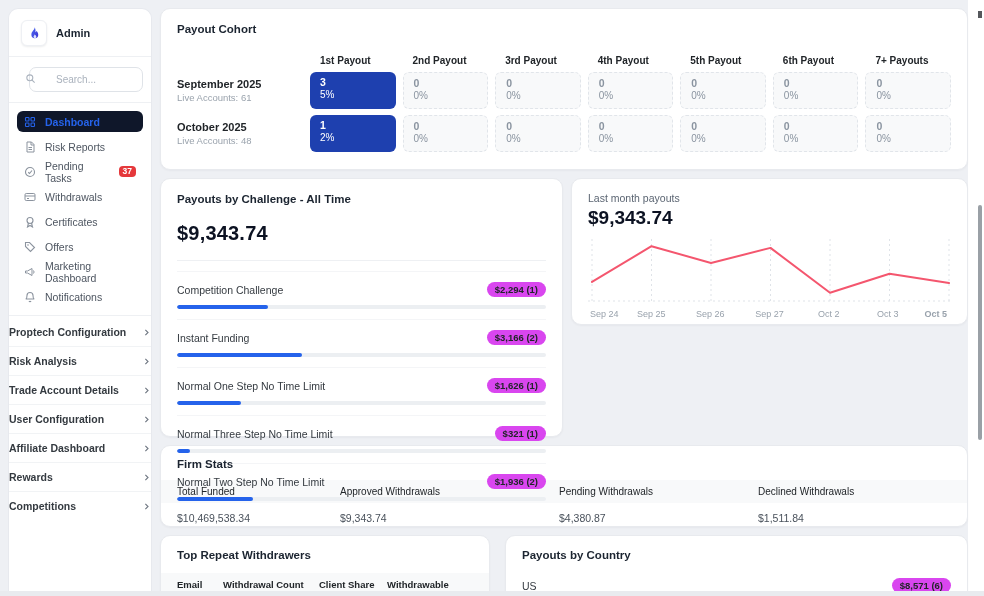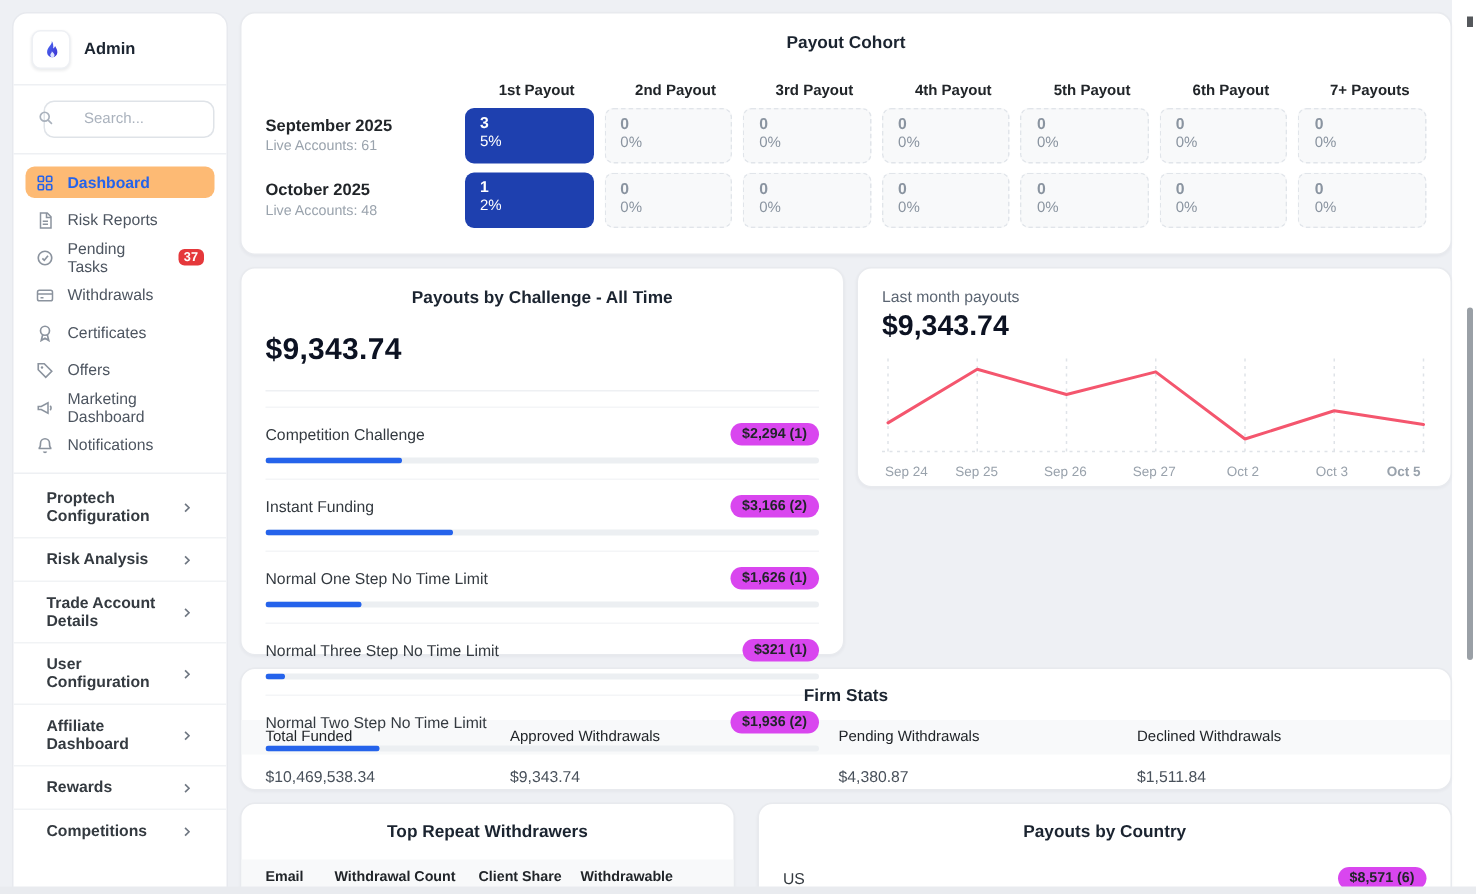--- a/index.html
+++ b/index.html
@@ -19,42 +19,42 @@
   .search-wrap { margin:10px 8px; position:relative;padding-left:12px; }
   .search-input { width:100%; height:25px; border:1px solid #dfe3e8; border-radius:7px;
     padding:0 8px 0 26px; font-size:10px; color:#495057; background:#fff; outline:none;
     font-family:"Liberation Sans","DejaVu Sans",sans-serif; }
   .search-input::placeholder { color:#aab2bd; }
   .search-icon { position:absolute; left:8px; top:6px; color:#aab2bd; }
   .nav { padding:8px 8px 4px; }
   .nav-item { display:flex; align-items:center; gap:9px; height:21px; padding:0 7px;
     border-radius:6px; font-size:10.5px; color:#4d5560; margin-bottom:4px; cursor:pointer; }
   .nav-item .nico { color:#8b939e; display:flex; }
-  .nav-item.active { background:#fdba74; color:#2563eb; font-weight:700; }
+  .nav-item.active { background:#0f172a; color:#2563eb; font-weight:700; }
   .nav-item.active .nico { color:#2563eb; }
   .nav-badge { margin-left:2px; background:#e5383b; color:#fff; font-size:8.5px; font-weight:700;
     border-radius:4px; padding:1.5px 4px; line-height:1; }
   .sections { padding:2px 0 0; }
   .section-item { display:flex; align-items:center; justify-content:space-between;
-    padding:8px 22px; font-size:10.5px; font-weight:700; color:#343a40;
+    padding:8px 0; font-size:10.5px; font-weight:700; color:#343a40;
     border-top:1px solid #f1f3f5; cursor:pointer; }
   .section-item:first-child { border-top:none; }
   .chev { color:#6f7782; display:flex; }
 
   
   .main { position:absolute; left:160px; top:8px; width:808px; }
   .card { background:#fff; border:1px solid #e8eaee; border-radius:10px;
     box-shadow:0 1px 2px rgba(16,24,40,.04); }
-  .card-title { font-size:11.5px; font-weight:700; color:#1b2430;text-align:center; }
+  .card-title { font-size:11.5px; font-weight:700; color:#1b2430; }
 
   
   .cohort { height:162px; padding:14px 16px; margin-bottom:8px; }
   .cohort-grid { display:grid; grid-template-columns:126px repeat(7,1fr); column-gap:7px;
     row-gap:6px; margin-top:20px; align-items:center; }
-  .cohort-h { font-size:10px; font-weight:700; color:#212529; padding-left:10px;text-align:center; }
+  .cohort-h { font-size:10px; font-weight:700; color:#212529; padding-left:10px; }
   .cohort-month .m { font-size:11px; font-weight:700; color:#212529; }
   .cohort-month .s { font-size:9.5px; color:#9aa3ad; margin-top:2px; }
   .ccell { border-radius:6px; padding:4px 10px; height:37px; }
   .ccell .cnt { font-size:10.5px; font-weight:700; }
   .ccell .pct { font-size:10px; margin-top:1px; }
   .ccell.hl { background:#1e40af; color:#fff; }
   .ccell.zero { background:#f8f9fa; border:1px dashed #e1e5ea; color:#8a94a0; }
 
   
   .row2 { display:flex; gap:8px; align-items:flex-start; margin-bottom:8px; }

